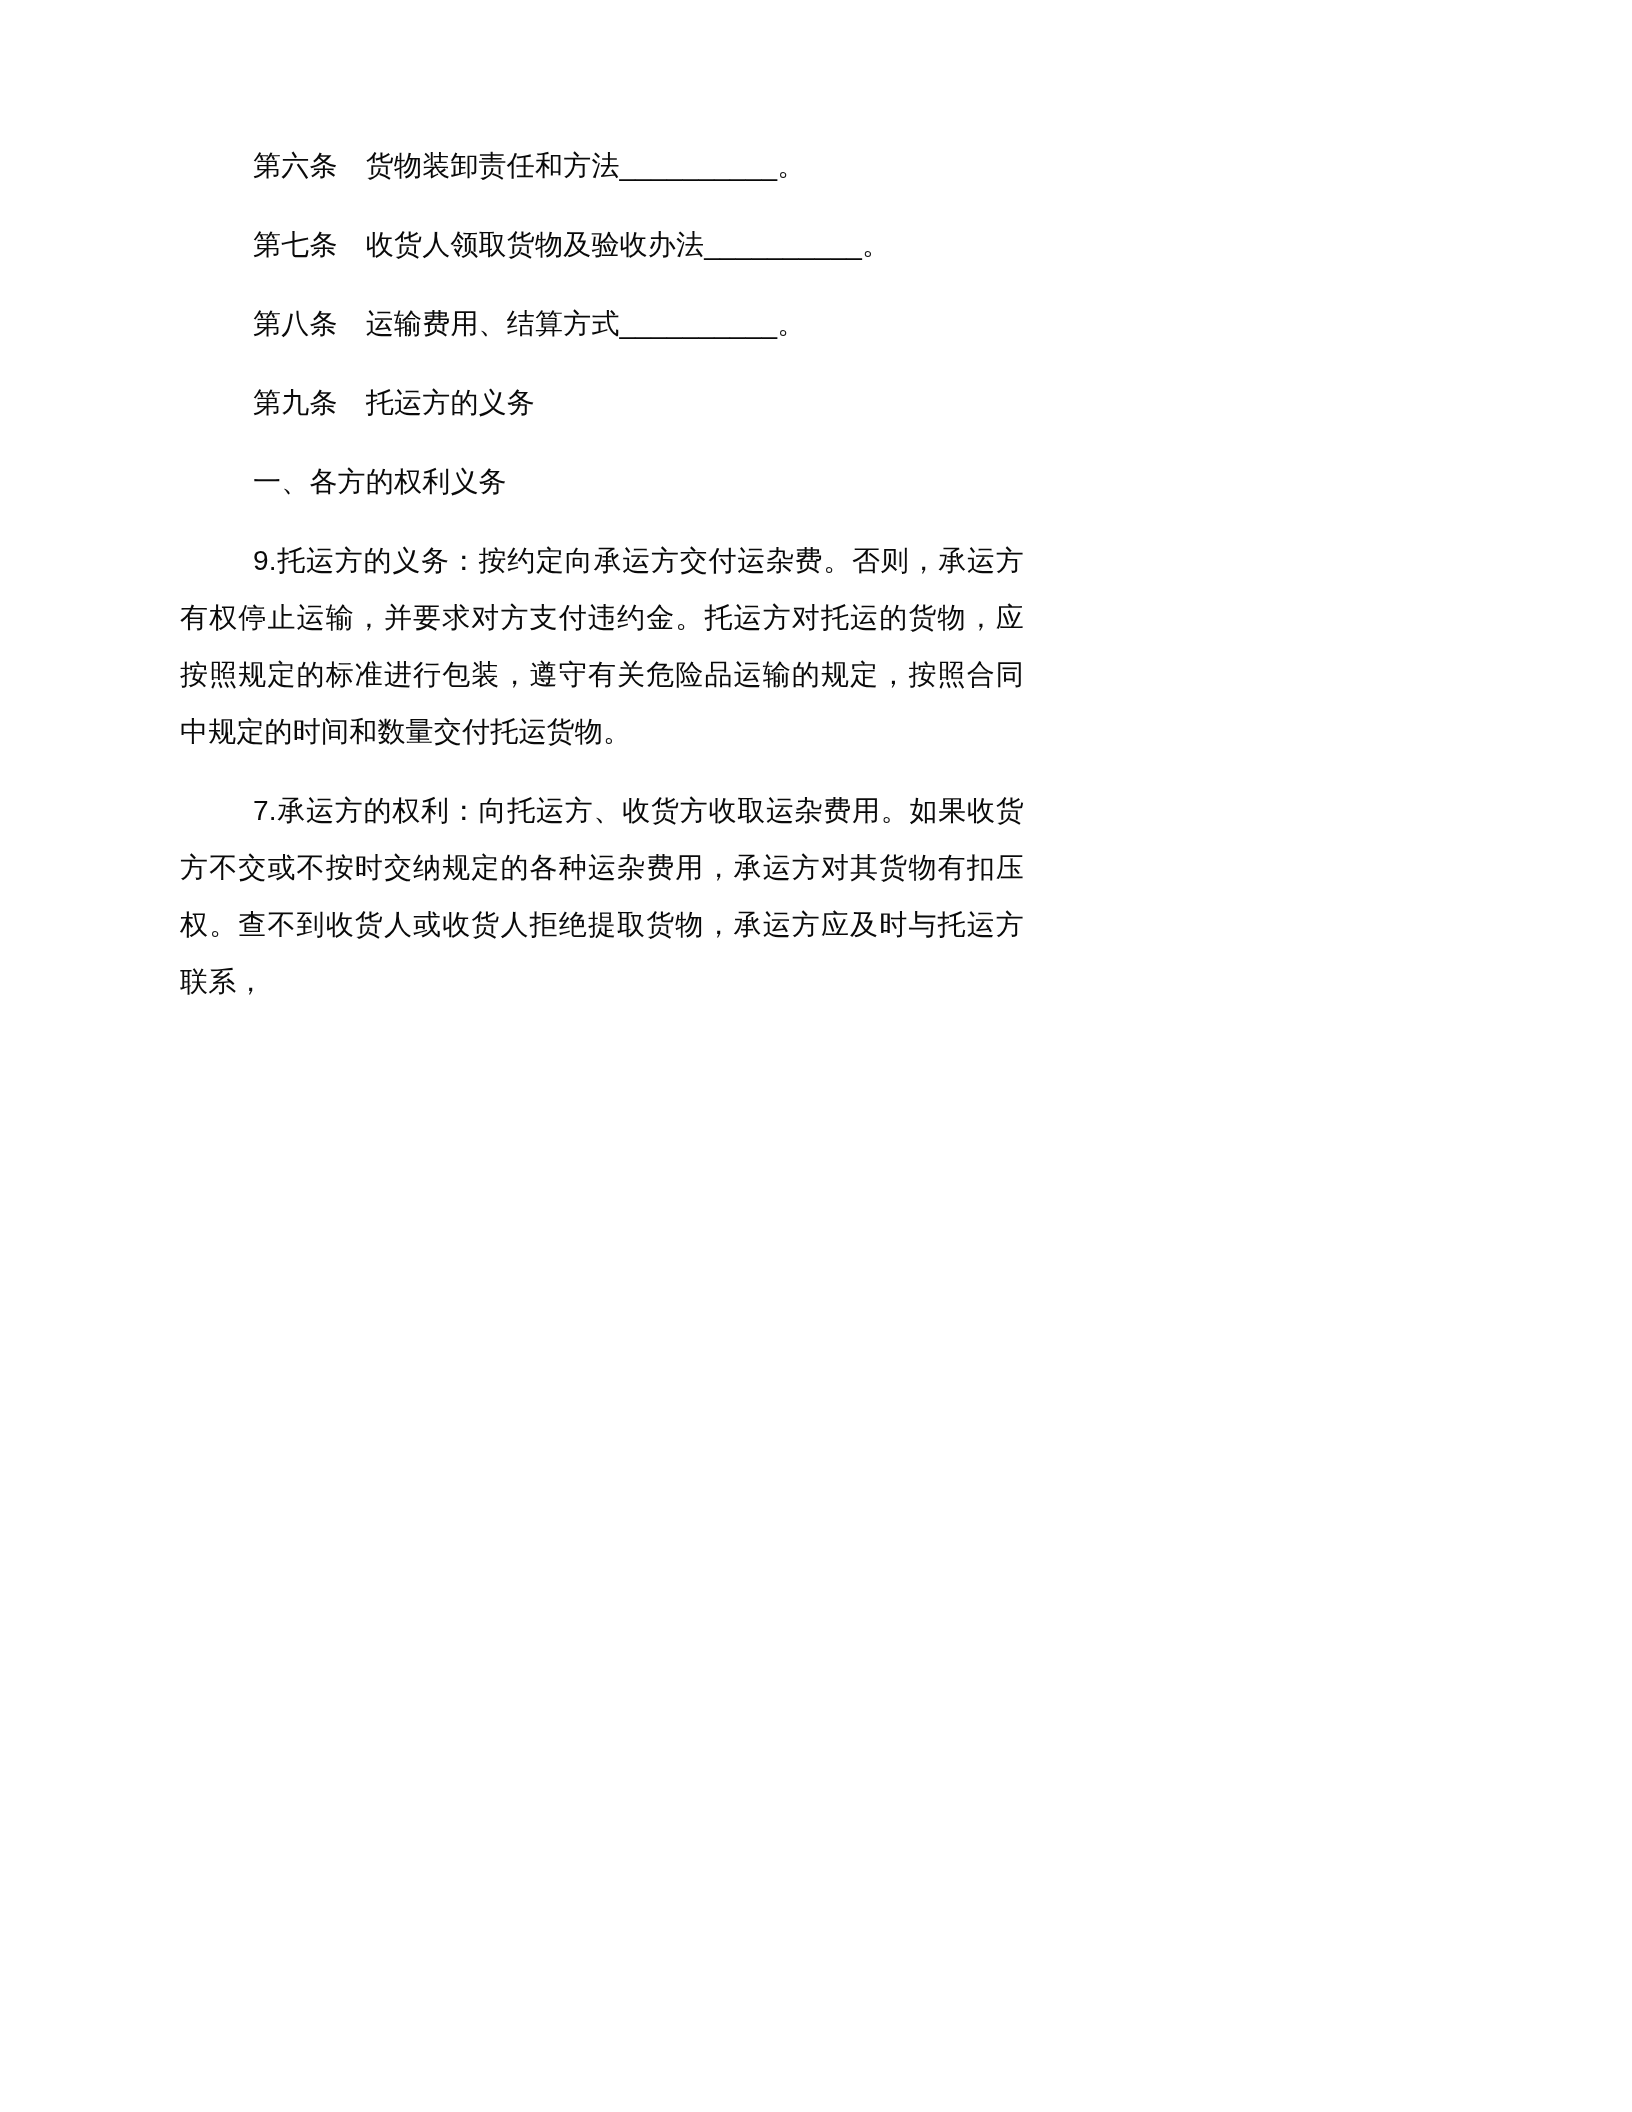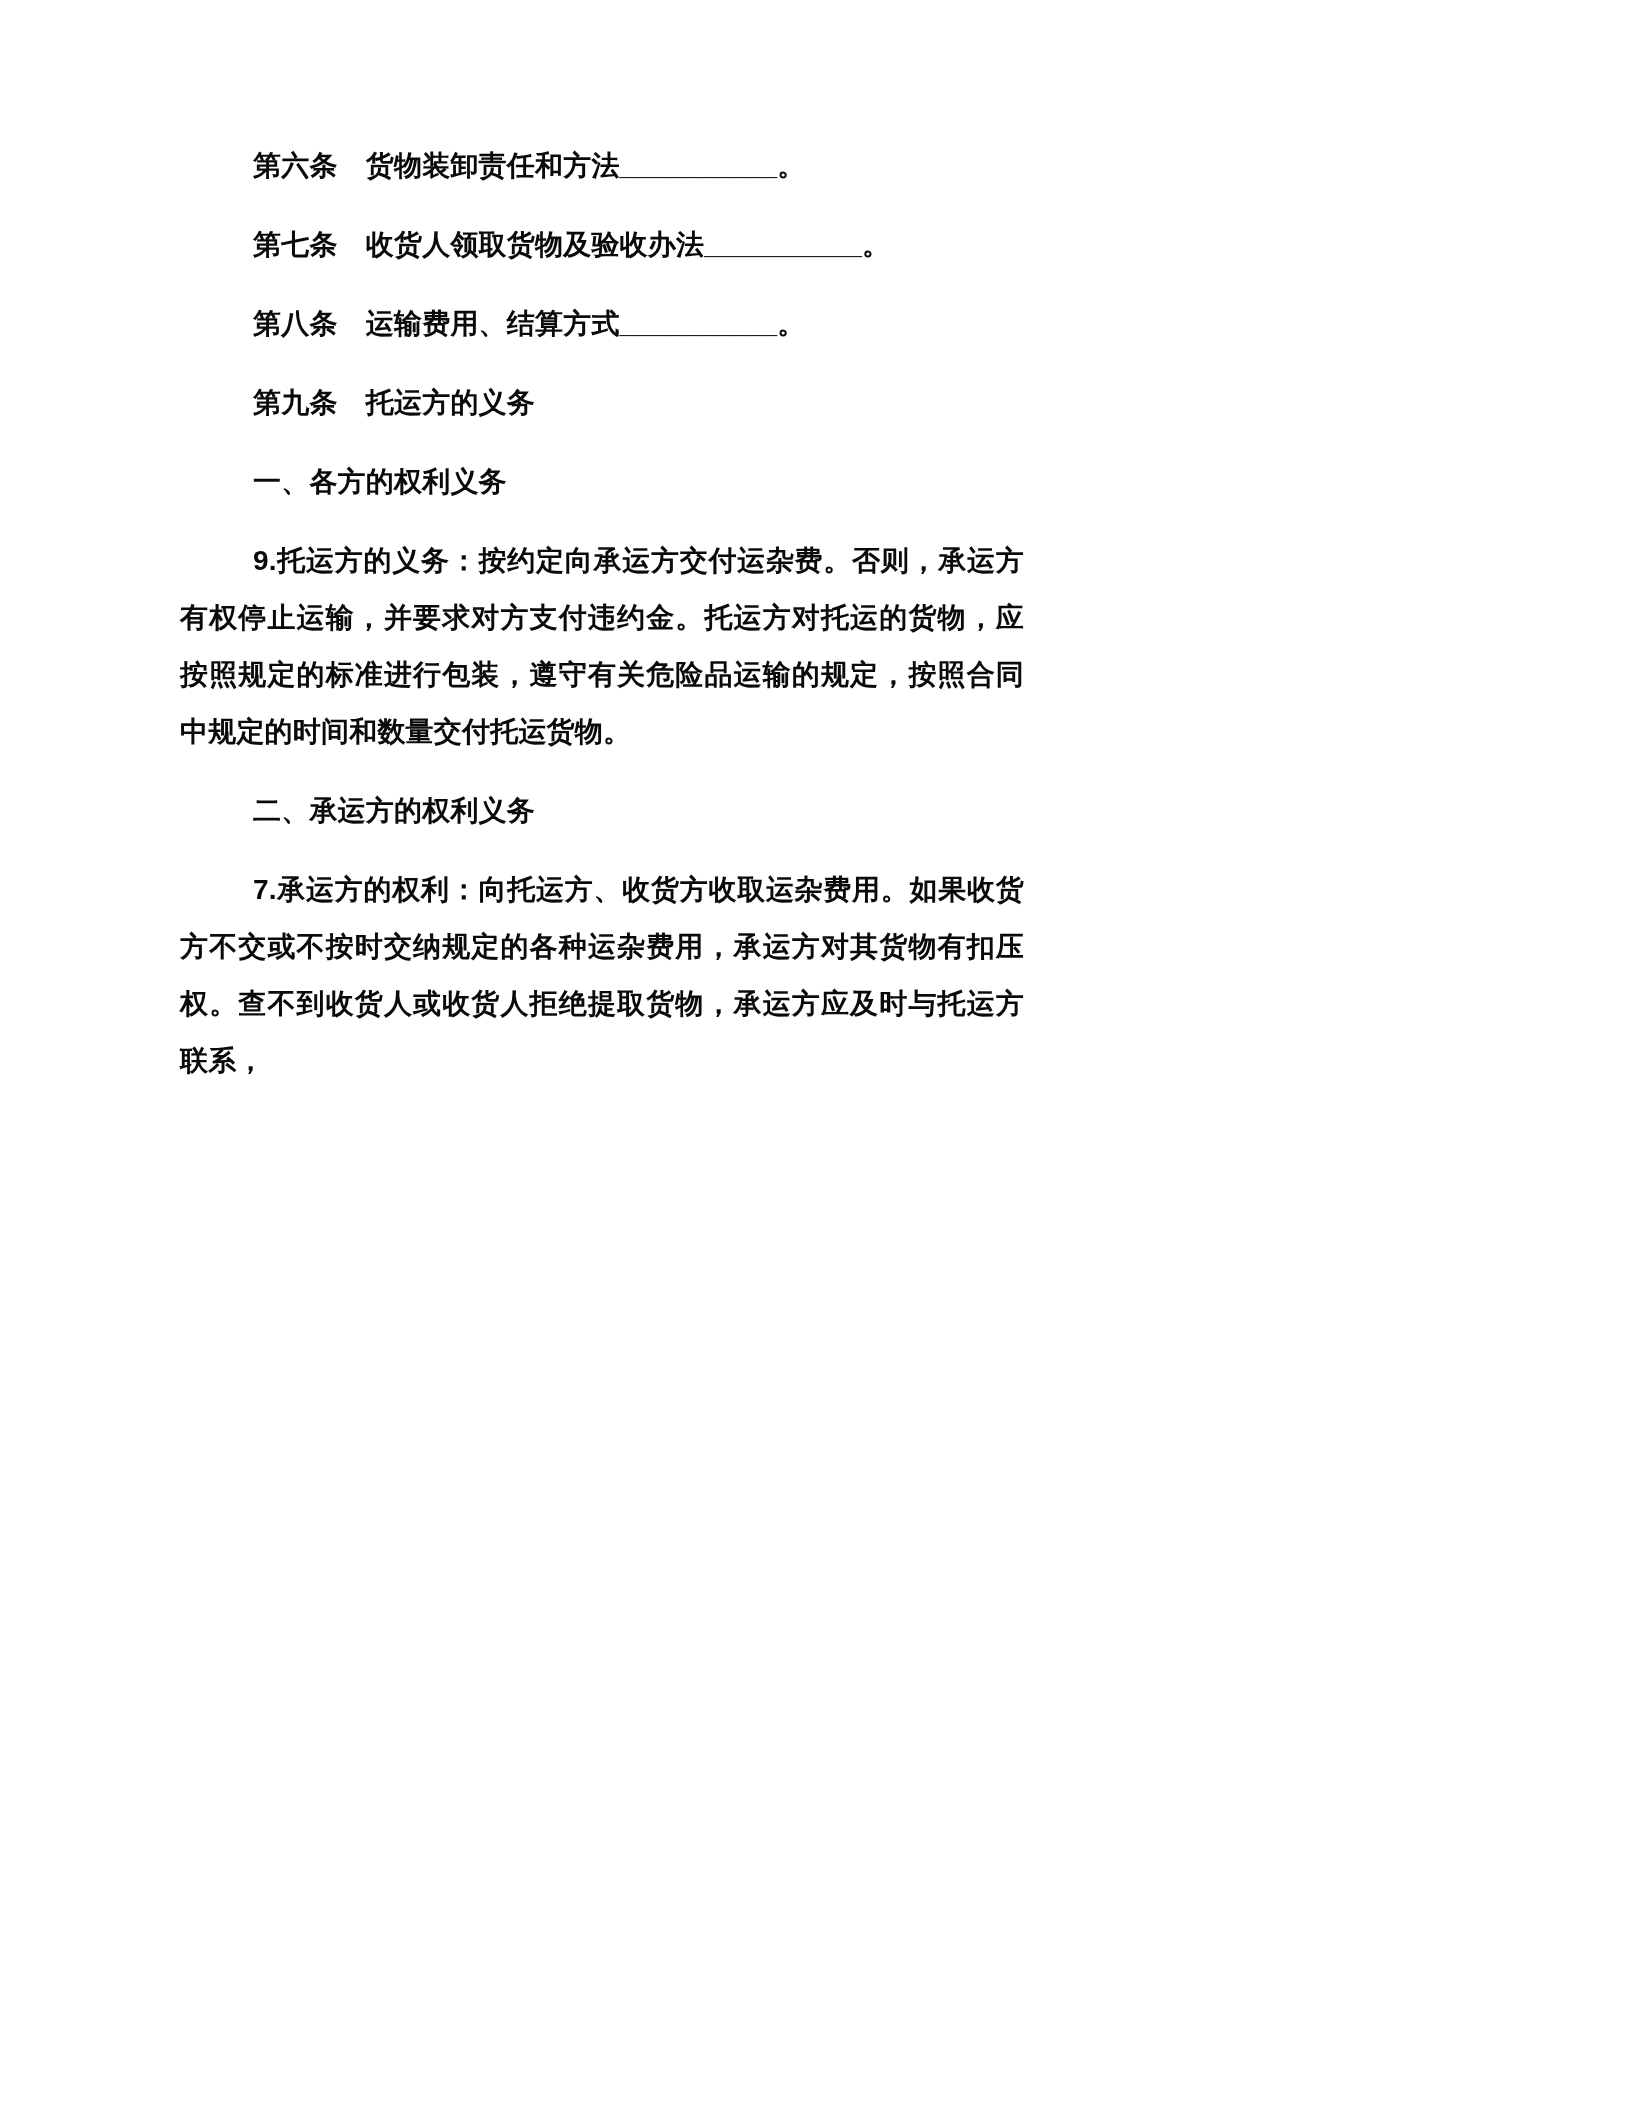--- a/index.html
+++ b/index.html
@@ -8,21 +8,21 @@
     background: #ffffff;
   }
   .page {
     position: relative;
     width: 1632px;
     height: 2112px;
     box-sizing: border-box;
     background: #ffffff;
     padding: 137px 608px 0 180px; 
     font-family: "Liberation Sans", "DejaVu Sans", sans-serif;
-    font-weight: 700;
+    font-weight: 400;
     color: #0a0a0a;
     overflow: hidden;
   }
   .para {
     font-size: 28px;
     line-height: 57px;
     margin: 0 0 22px 0;
     text-indent: 73px;       
     text-align: justify;
     letter-spacing: 0.2px;
@@ -38,16 +38,15 @@
 
   <p class="para">第八条　运输费用、结算方式__________。</p>
 
   <p class="para">第九条　托运方的义务</p>
 
   <p class="para">一、各方的权利义务</p>
 
 
   <p class="para">9.托运方的义务：按约定向承运方交付运杂费。否则，承运方有权停止运输，并要求对方支付违约金。托运方对托运的货物，应按照规定的标准进行包装，遵守有关危险品运输的规定，按照合同中规定的时间和数量交付托运货物。</p>
 
-  <p class="para">二、承运方的权利义务</p>
 
   <p class="para">7.承运方的权利：向托运方、收货方收取运杂费用。如果收货方不交或不按时交纳规定的各种运杂费用，承运方对其货物有扣压权。查不到收货人或收货人拒绝提取货物，承运方应及时与托运方联系，</p>
 </div>
 
 </body></html>

